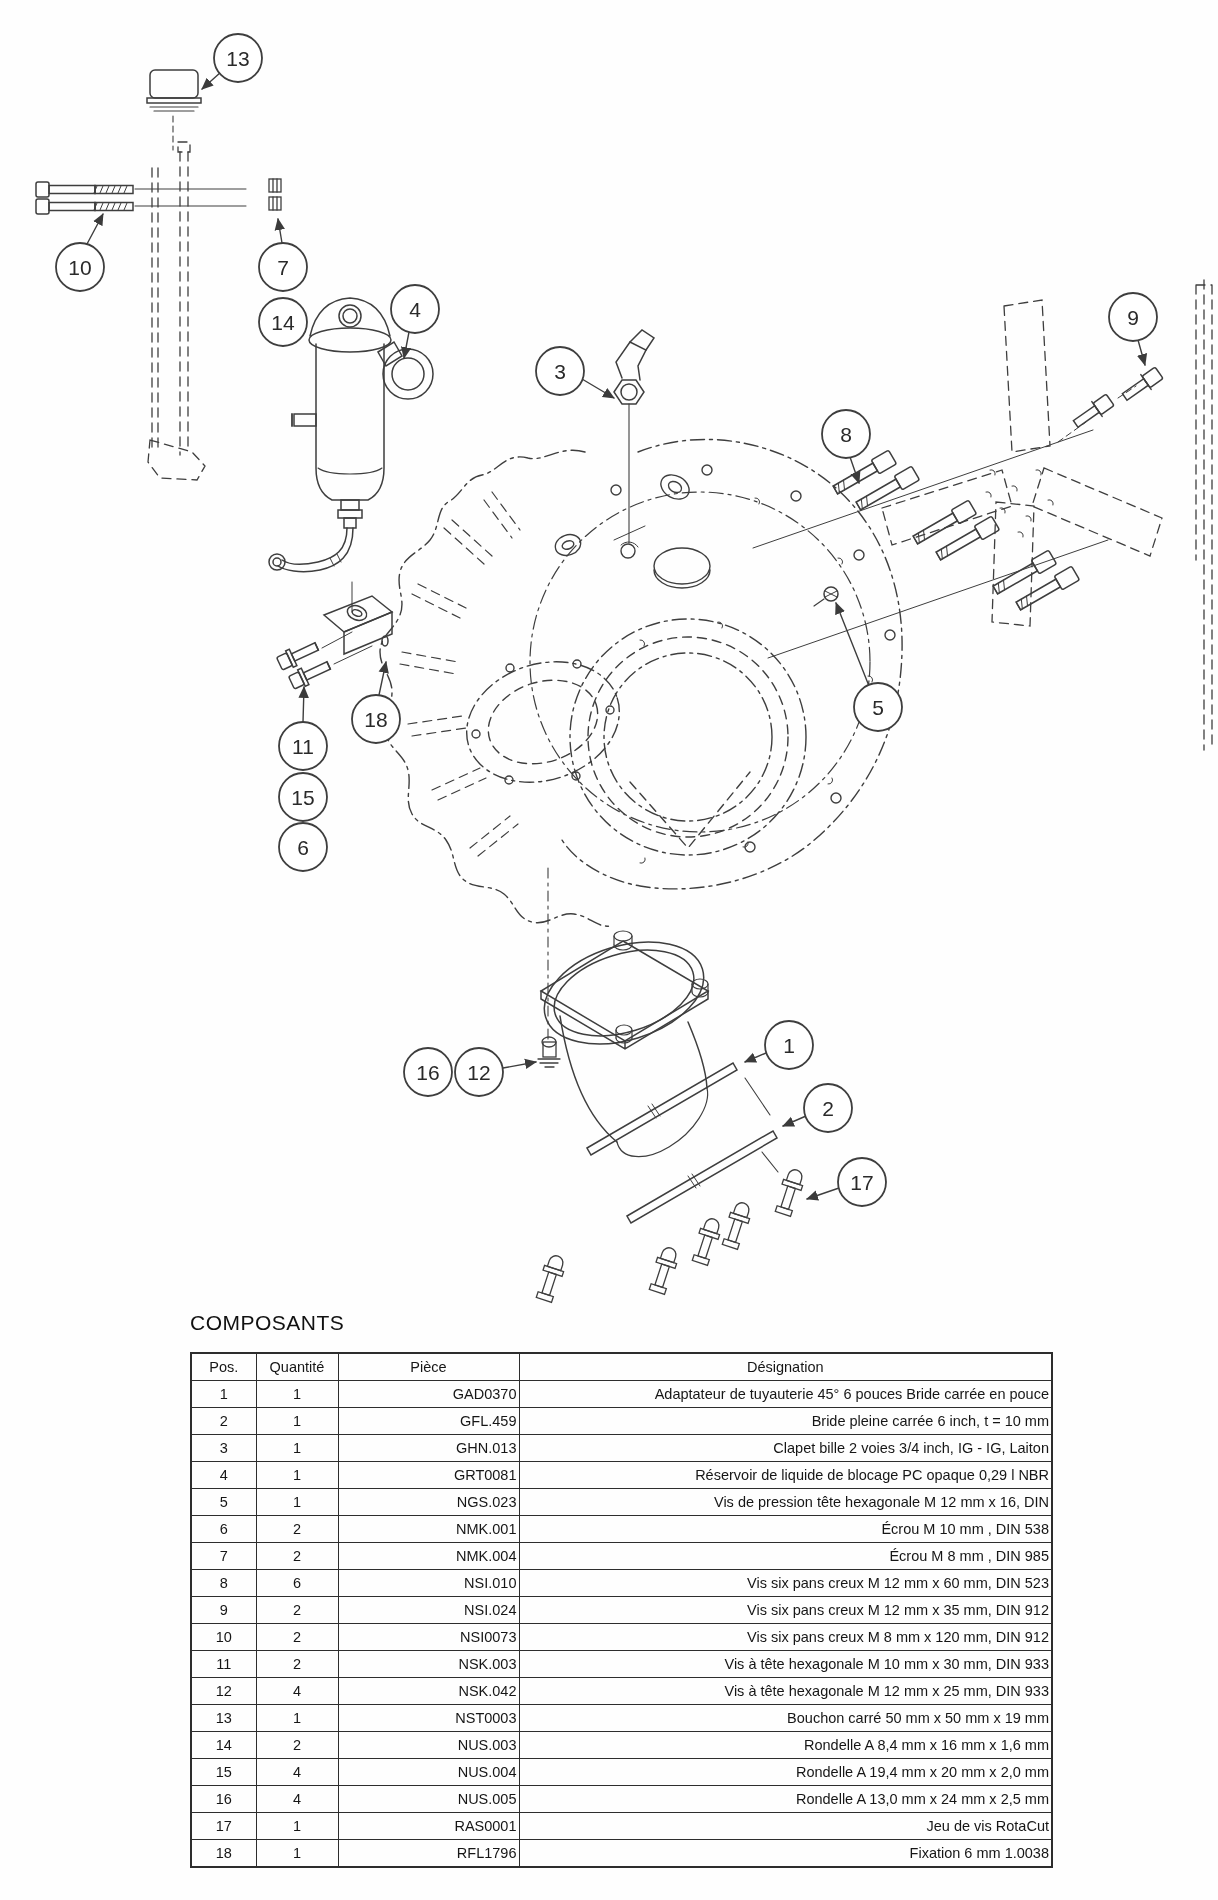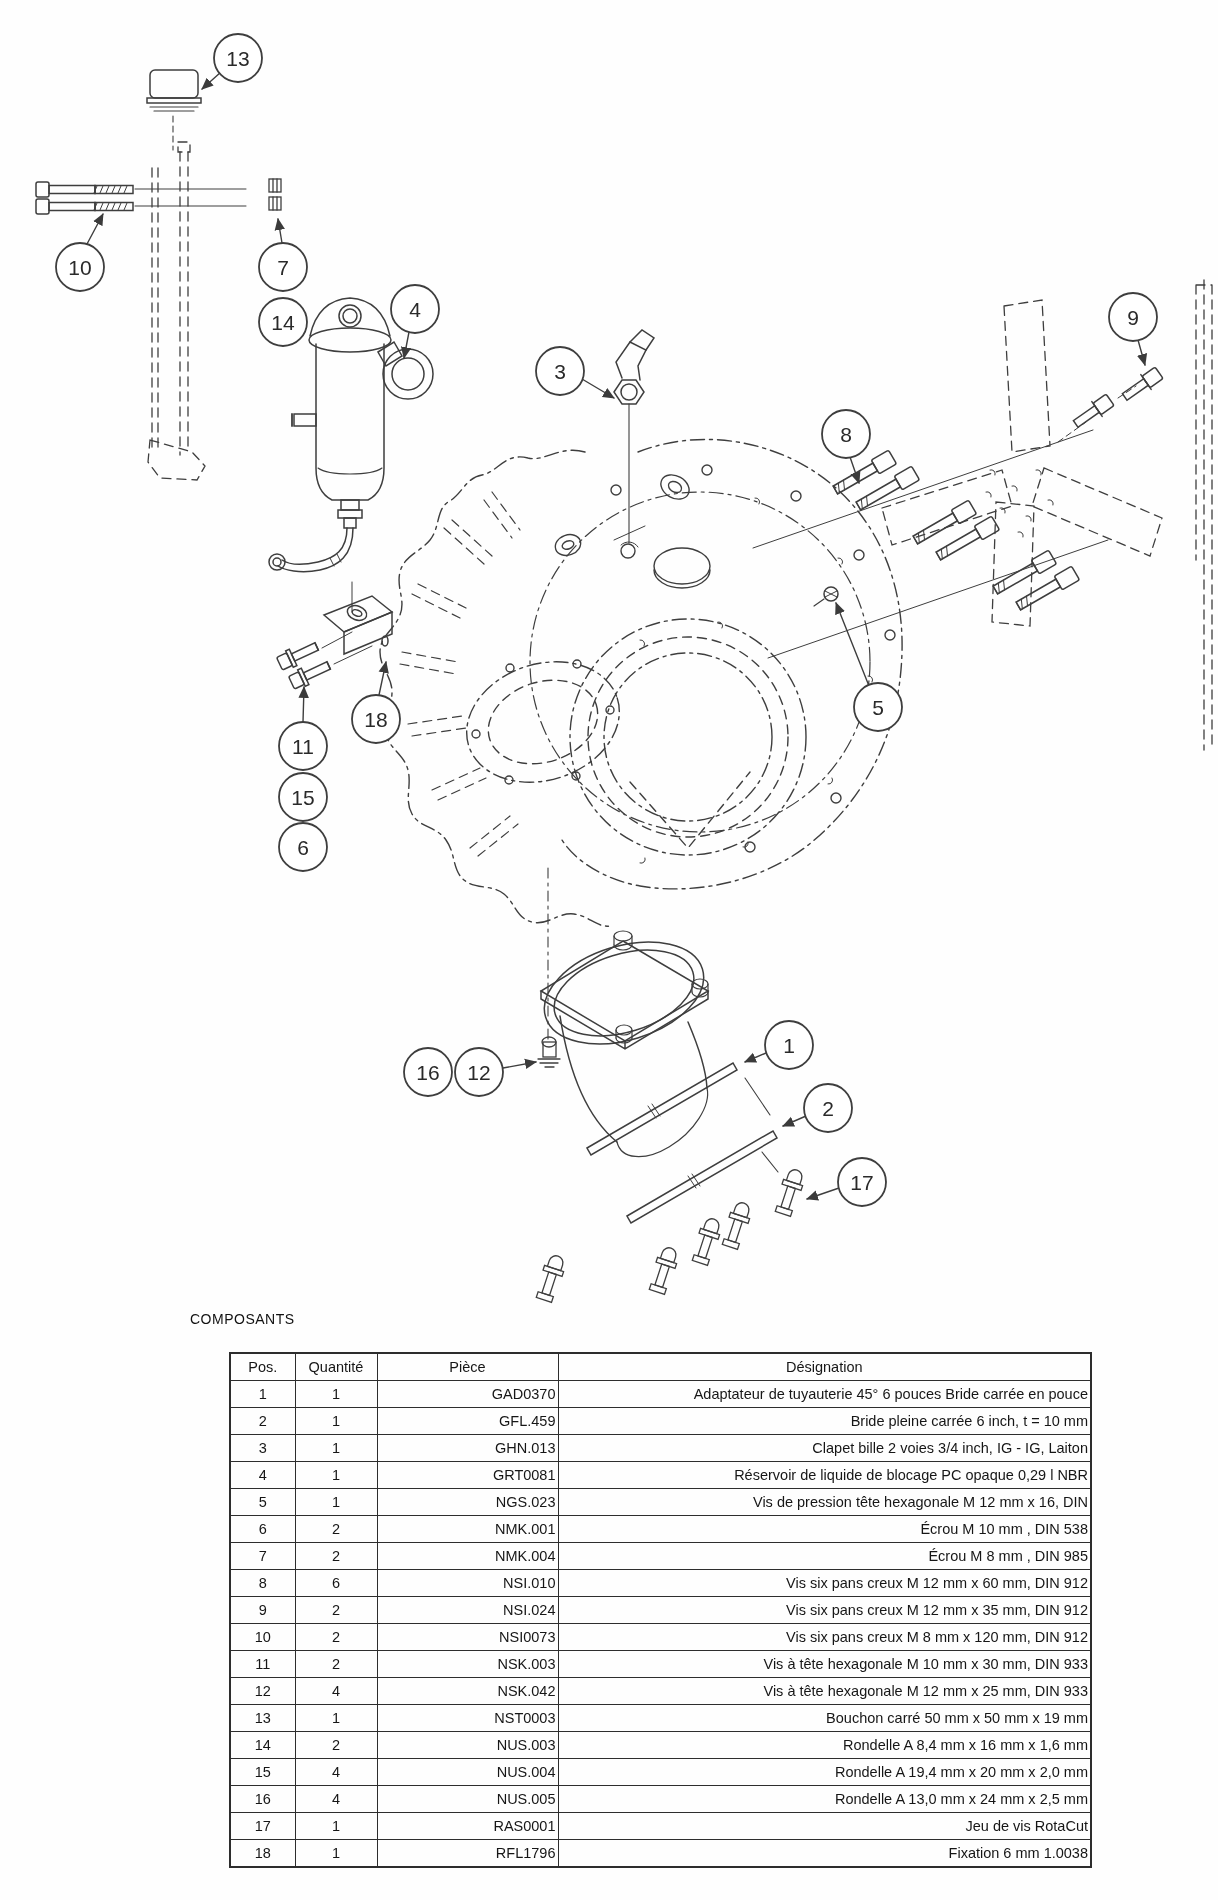--- a/index.html
+++ b/index.html
@@ -1,27 +1,27 @@
 <!DOCTYPE html>
 <html><head>
 <meta charset="utf-8">
 <style>
   html,body{margin:0;padding:0;background:#ffffff;}
   #page{position:relative;width:1218px;height:1900px;background:#fefefe;overflow:hidden;
         font-family:"Liberation Sans",sans-serif;color:#1c1c1c;}
   #diagram{position:absolute;left:0;top:0;}
   svg text{font-family:"Liberation Sans",sans-serif;}
   .balloon-num{font-size:21px;fill:#2a2a2a;}
-  #components-title{position:absolute;left:190px;top:1311px;font-size:14px;
+  #components-title{position:absolute;left:190px;top:1311px;font-size:21px;
         letter-spacing:0.5px;color:#111;}
   #parts-table{position:absolute;left:190px;top:1352px;border-collapse:collapse;
         table-layout:fixed;width:861px;font-size:14.5px;color:#161616;}
   #parts-table th,#parts-table td{border:1.5px solid #2d2d2d;height:26px;padding:0 2px;
         overflow:hidden;white-space:nowrap;font-weight:normal;}
-  #parts-table{border:2.5px solid #2d2d2d;margin-left:39px;}
+  #parts-table{border:2.5px solid #2d2d2d;}
   #parts-table th{text-align:center;}
   td.c-pos,td.c-qty{text-align:center;}
   td.c-piece,td.c-desig{text-align:right;padding-left:7px;}
 </style>
 </head>
 <body>
 
 <div id="page">
 
   <svg id="diagram" width="1218" height="1310" viewBox="0 0 1218 1310">
@@ -423,21 +423,21 @@
         <tr>
           <td class="c-pos">7</td>
           <td class="c-qty">2</td>
           <td class="c-piece">NMK.004</td>
           <td class="c-desig">Écrou M 8 mm , DIN 985</td>
         </tr>
         <tr>
           <td class="c-pos">8</td>
           <td class="c-qty">6</td>
           <td class="c-piece">NSI.010</td>
-          <td class="c-desig">Vis six pans creux M 12 mm  x 60 mm, DIN 912</td>
+          <td class="c-desig">Vis six pans creux M 12 mm  x 60 mm, DIN 523</td>
         </tr>
         <tr>
           <td class="c-pos">9</td>
           <td class="c-qty">2</td>
           <td class="c-piece">NSI.024</td>
           <td class="c-desig">Vis six pans creux M 12 mm  x 35 mm, DIN 912</td>
         </tr>
         <tr>
           <td class="c-pos">10</td>
           <td class="c-qty">2</td>

